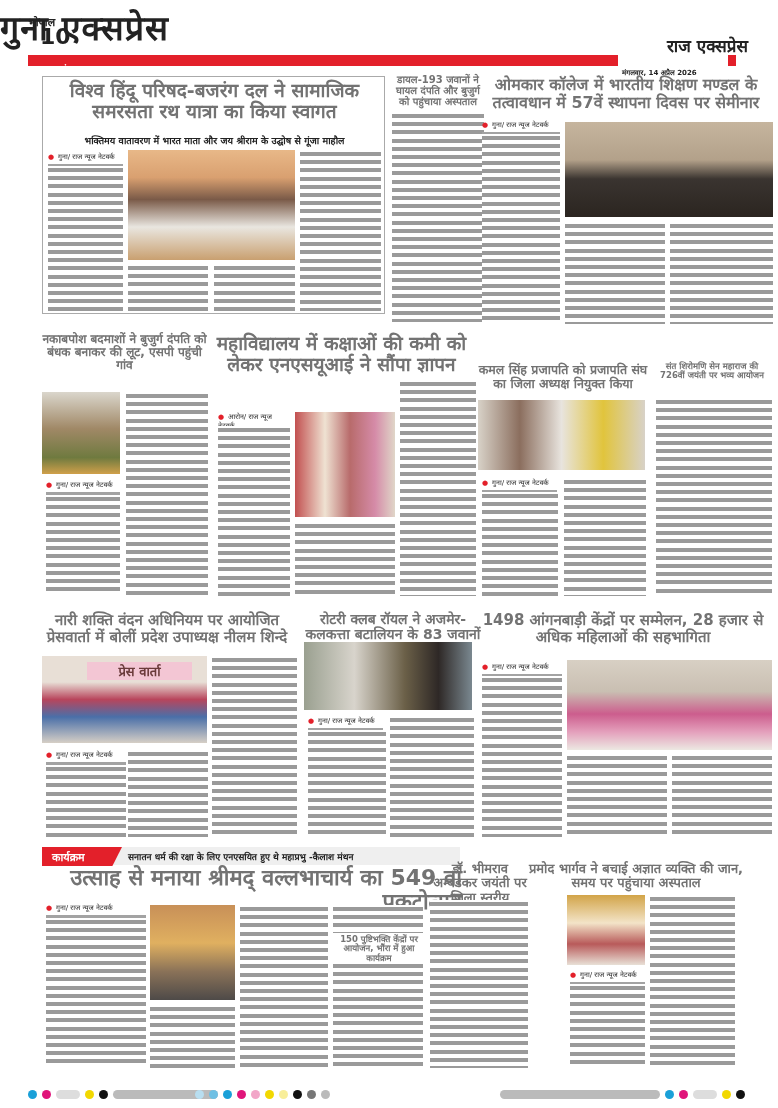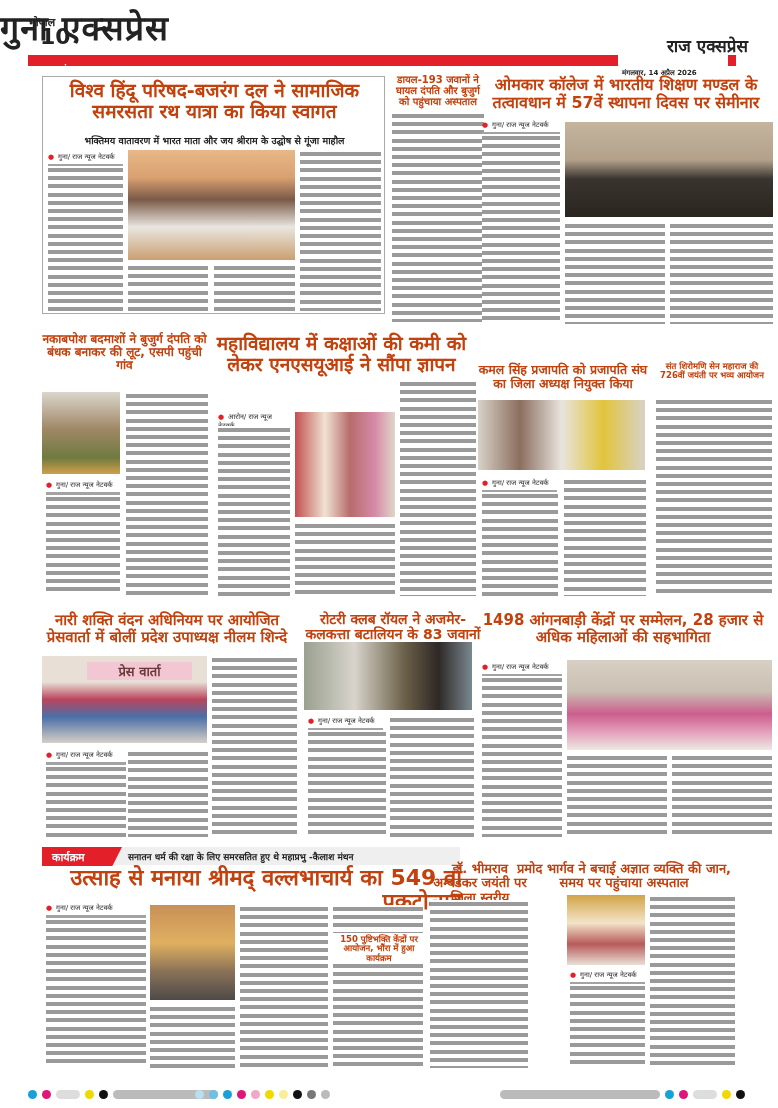--- a/index.html
+++ b/index.html
@@ -8,21 +8,21 @@
 .abs{position:absolute}
 .hd-city{left:28px;top:14px;font-size:11px;font-weight:bold}
 .hd-page{left:40px;top:26px;font-size:22px;font-weight:bold;line-height:22px}
 .hd-title{left:0;width:741px;top:4px;text-align:left;font-size:34px;font-weight:bold;letter-spacing:1px;font-family:"DejaVu Serif",serif}
 .hd-brand{right:30px;top:34px;font-size:17px;font-weight:bold}
 .hd-bar{left:28px;top:55px;width:590px;height:11px;background:#e3202a}
 .hd-bar span{color:#fff;font-size:8px;font-weight:bold;margin-left:4px;line-height:11px;font-family:"DejaVu Serif",serif}
 .hd-date{left:622px;top:68px;font-size:7px;font-weight:bold}
 .hd-sq{left:728px;top:55px;width:8px;height:11px;background:#e3202a}
 .box{border:1px solid #aaa}
-.hl{font-weight:bold;text-align:center;color:#c2410c;line-height:1.1}
+.hl{font-weight:bold;text-align:center;color:#737373;line-height:1.1}
 .sub{font-weight:bold;text-align:center;font-size:10px}
 .byline{font-size:7px;border-bottom:5px solid #a3a3a3;padding-bottom:3px}
 .byline:before{content:"●";color:#e3202a;margin-right:4px}
 .txt{font-size:6px;line-height:8.2px;color:#555;text-align:justify;overflow:hidden}
 .txt p{height:100%;background:repeating-linear-gradient(#fff 0 2px,#9a9a9a 2px 6px,#fff 6px 8.2px)}
 .ph{overflow:hidden}
 .tag{background:#e3202a;color:#fff;font-size:11px;font-weight:bold;padding:2px 10px;clip-path:polygon(0 0,100% 0,88% 100%,0 100%)}
 .strip{background:#efefef}
 .reg{display:flex;gap:5px;align-items:center}
 .dot{width:9px;height:9px;border-radius:50%}
@@ -146,21 +146,21 @@
 <div class="abs ph" style="left:567px;top:660px;width:205px;height:90px;background:linear-gradient(180deg,#d8d0c4 0,#c9bfb2 35%,#cc5d8d 60%,#e4a0bc 80%,#ece8e2 100%)"></div>
 <div class="abs txt" style="left:567px;top:754px;width:100px;height:83px">
     <p></p>
   </div>
 <div class="abs txt" style="left:672px;top:754px;width:100px;height:83px">
     <p></p>
   </div>
 
 <div class="abs strip" style="left:42px;top:847px;width:418px;height:18px"></div>
 <div class="abs tag" style="left:42px;top:847px;width:80px">कार्यक्रम</div>
-<div class="abs" style="left:128px;top:850px;font-size:9px;font-weight:bold">सनातन धर्म की रक्षा के लिए समरसतित हुए थे महाप्रभु -कैलाश मंथन</div>
+<div class="abs" style="left:128px;top:850px;font-size:9px;font-weight:bold">सनातन धर्म की रक्षा के लिए एनएसयित हुए थे महाप्रभु -कैलाश मंथन</div>
 <div class="abs hl" style="left:42px;top:866px;width:420px;font-size:22px;text-align:right">उत्साह से मनाया श्रीमद् वल्लभाचार्य का 549 वां प्रकटोत्सव</div>
 <div class="abs byline" style="left:46px;top:903px;width:100px">गुना/ राज न्यूज नेटवर्क</div>
 <div class="abs txt" style="left:46px;top:918px;width:100px;height:150px">
     <p></p>
   </div>
 <div class="abs ph" style="left:150px;top:905px;width:85px;height:95px;background:linear-gradient(180deg,#c89058 0,#e0b060 40%,#8a7258 70%,#4e4a48 100%)"></div>
 <div class="abs txt" style="left:150px;top:1005px;width:85px;height:63px">
     <p></p>
   </div>
 <div class="abs txt" style="left:240px;top:905px;width:88px;height:163px">
@@ -172,21 +172,21 @@
 <div class="abs hl" style="left:333px;top:935px;width:92px;font-size:8.5px">150 पुष्टिभक्ति केंद्रों पर आयोजन, भौंरा में हुआ कार्यक्रम</div>
 <div class="abs txt" style="left:333px;top:962px;width:90px;height:106px">
     <p></p>
   </div>
 
 <div class="abs hl" style="left:430px;top:862px;width:100px;font-size:13px">डॉ. भीमराव अम्बेडकर जयंती पर जिला स्तरीय कार्यक्रम आज</div>
 <div class="abs txt" style="left:430px;top:900px;width:98px;height:168px">
     <p></p>
   </div>
 
-<div class="abs hl" style="left:504px;top:862px;width:240px;font-size:13px">प्रमोद भार्गव ने बचाई अज्ञात व्यक्ति की जान, समय पर पहुंचाया अस्पताल</div>
+<div class="abs hl" style="left:516px;top:862px;width:240px;font-size:13px">प्रमोद भार्गव ने बचाई अज्ञात व्यक्ति की जान, समय पर पहुंचाया अस्पताल</div>
 <div class="abs ph" style="left:567px;top:895px;width:78px;height:70px;background:linear-gradient(180deg,#d2a448 0,#f3e4c8 40%,#b85a5a 70%,#e8e0d6 100%)"></div>
 <div class="abs byline" style="left:570px;top:970px;width:75px">गुना/ राज न्यूज नेटवर्क</div>
 <div class="abs txt" style="left:570px;top:984px;width:75px;height:84px">
     <p></p>
   </div>
 <div class="abs txt" style="left:650px;top:895px;width:85px;height:173px">
     <p></p>
   </div>
 
 <div class="abs reg" style="left:28px;top:1090px">

